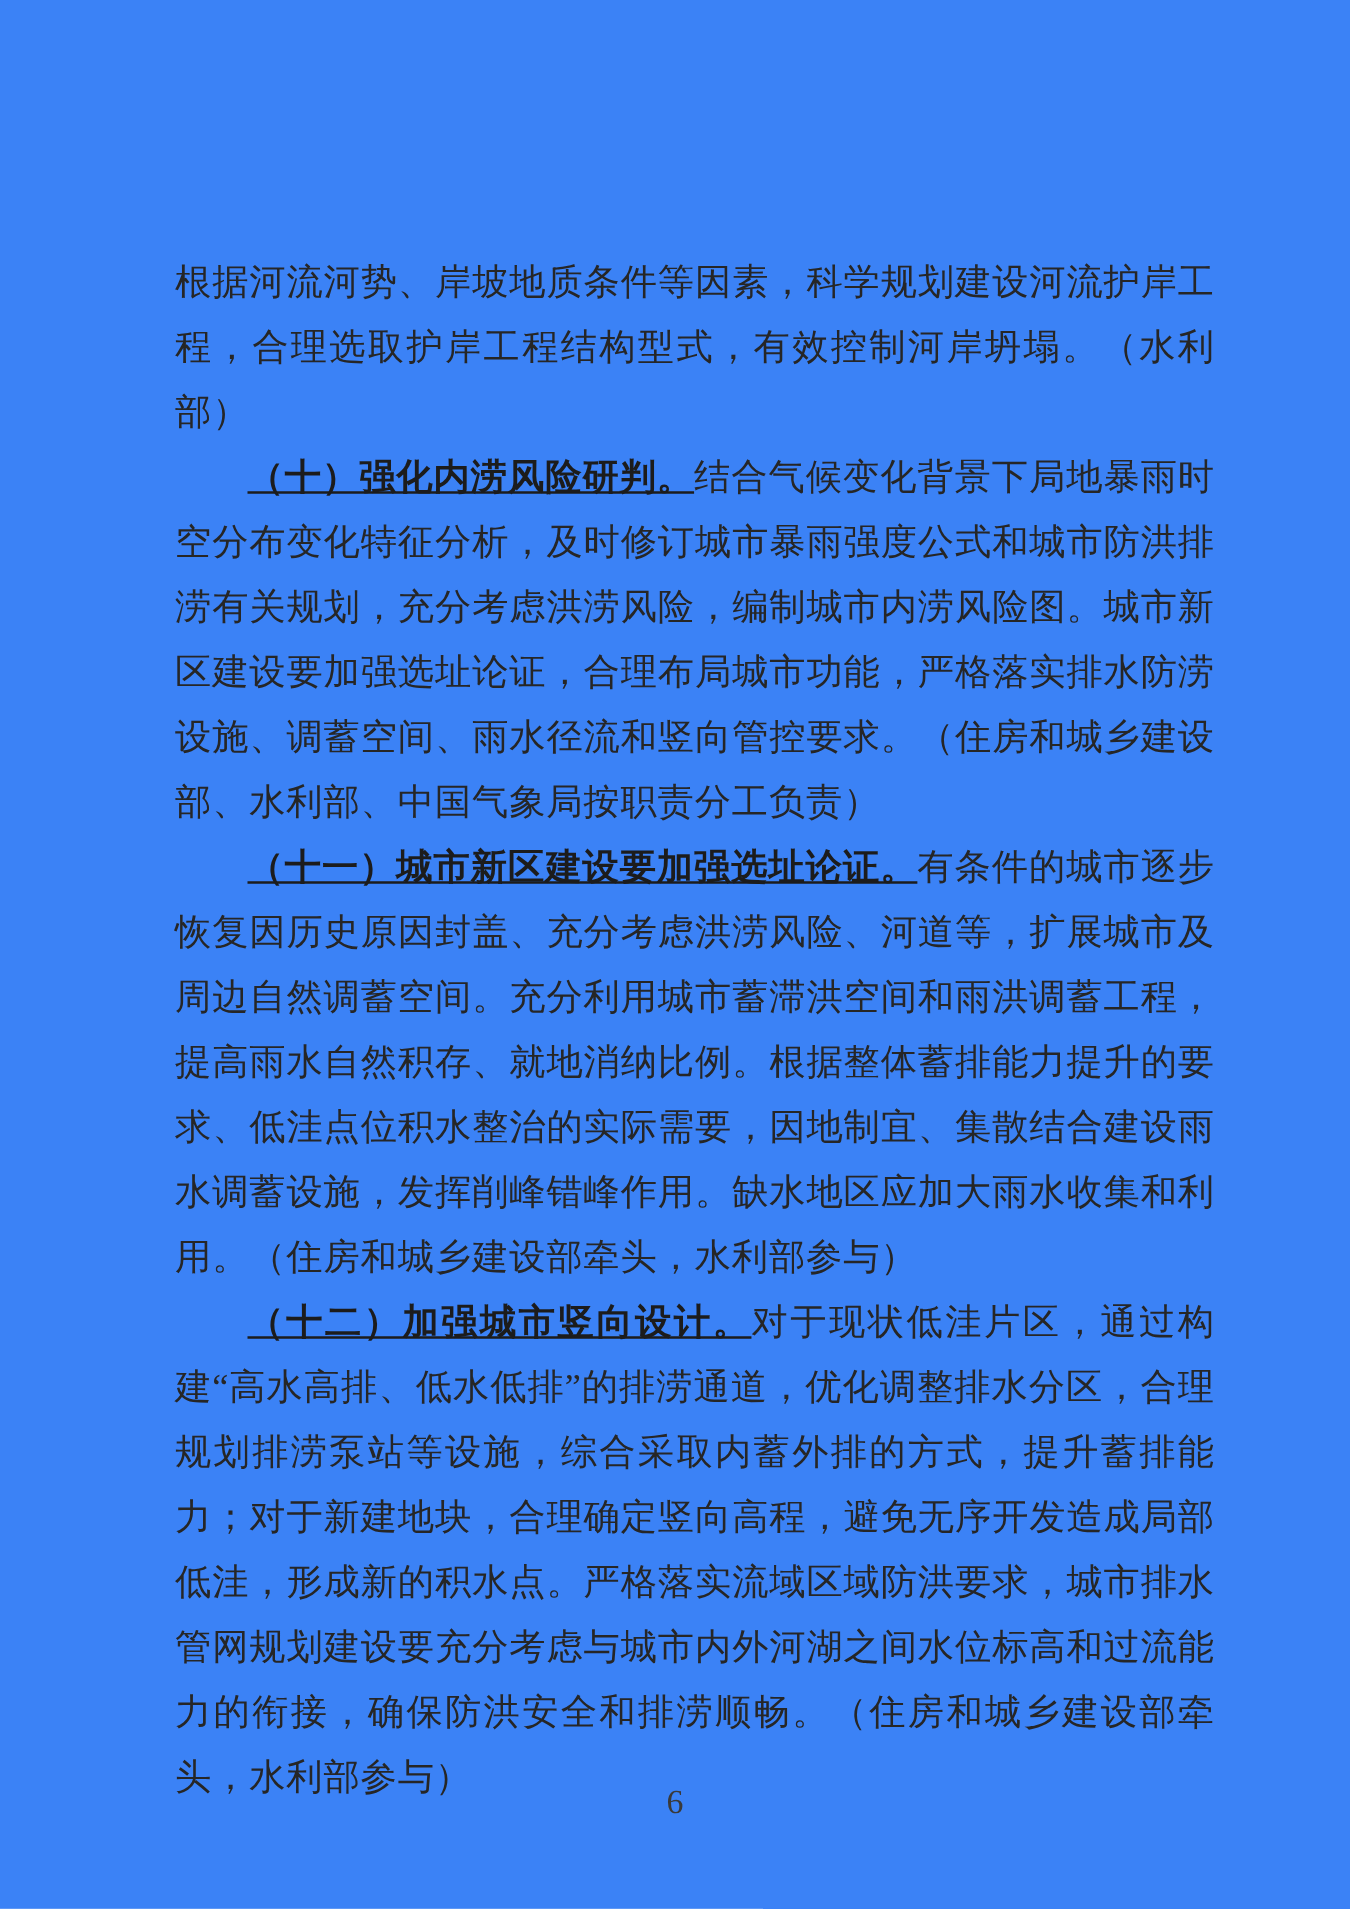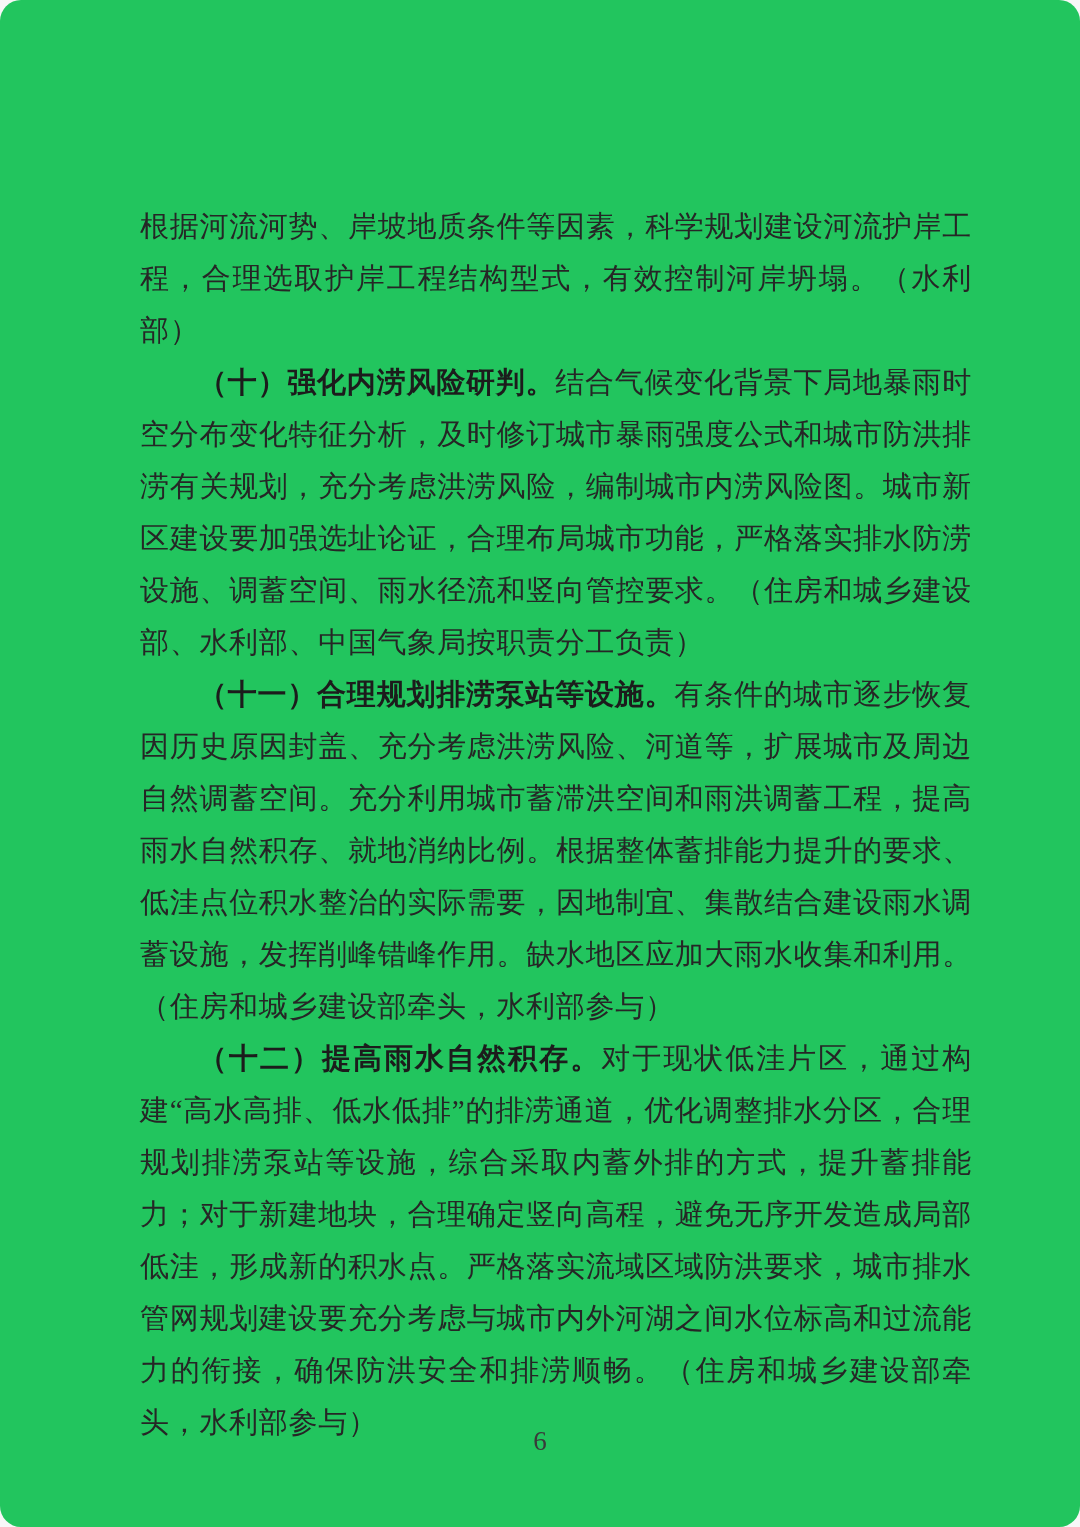--- a/index.html
+++ b/index.html
@@ -9,23 +9,22 @@
   body {
     width: 1080px;
     height: 1527px;
     background: #f7f7f7;
     font-family: "Liberation Serif", "DejaVu Serif", serif;
   }
   .page {
     position: relative;
     width: 1080px;
     height: 1527px;
-    background: #22c55e;
+    background: #3b82f6;
     overflow: hidden;
-    border-radius: 21px;
   }
   .content {
     position: absolute;
     left: 140px;
     top: 200px;
     width: 832px;
     font-size: 29px;
     line-height: 52px;
     letter-spacing: 0.7px;
     color: #262626;
@@ -36,20 +35,21 @@
     margin: 0;
     padding: 0;
     text-indent: 2em;
   }
   .para.no-indent {
     text-indent: 0;
   }
   .para .heading {
     font-weight: bold;
     color: #1c1c1c;
+    text-decoration: underline;
   }
   .page-number {
     position: absolute;
     left: 0;
     right: 0;
     top: 1426px;
     text-align: center;
     font-size: 27px;
     color: #3a3a3a;
     font-family: "Liberation Serif", "DejaVu Serif", serif;
@@ -58,20 +58,20 @@
 </head>
 <body>
 
 <div class="page">
   <div class="content">
 
     <p class="para no-indent"><span class="body-text">根据河流河势、岸坡地质条件等因素，科学规划建设河流护岸工程，合理选取护岸工程结构型式，有效控制河岸坍塌。（水利部）</span></p>
 
     <p class="para"><span class="heading">（十）强化内涝风险研判。</span><span class="body-text">结合气候变化背景下局地暴雨时空分布变化特征分析，及时修订城市暴雨强度公式和城市防洪排涝有关规划，充分考虑洪涝风险，编制城市内涝风险图。城市新区建设要加强选址论证，合理布局城市功能，严格落实排水防涝设施、调蓄空间、雨水径流和竖向管控要求。（住房和城乡建设部、水利部、中国气象局按职责分工负责）</span></p>
 
-    <p class="para"><span class="heading">（十一）合理规划排涝泵站等设施。</span><span class="body-text">有条件的城市逐步恢复因历史原因封盖、充分考虑洪涝风险、河道等，扩展城市及周边自然调蓄空间。充分利用城市蓄滞洪空间和雨洪调蓄工程，提高雨水自然积存、就地消纳比例。根据整体蓄排能力提升的要求、低洼点位积水整治的实际需要，因地制宜、集散结合建设雨水调蓄设施，发挥削峰错峰作用。缺水地区应加大雨水收集和利用。（住房和城乡建设部牵头，水利部参与）</span></p>
+    <p class="para"><span class="heading">（十一）城市新区建设要加强选址论证。</span><span class="body-text">有条件的城市逐步恢复因历史原因封盖、充分考虑洪涝风险、河道等，扩展城市及周边自然调蓄空间。充分利用城市蓄滞洪空间和雨洪调蓄工程，提高雨水自然积存、就地消纳比例。根据整体蓄排能力提升的要求、低洼点位积水整治的实际需要，因地制宜、集散结合建设雨水调蓄设施，发挥削峰错峰作用。缺水地区应加大雨水收集和利用。（住房和城乡建设部牵头，水利部参与）</span></p>
 
-    <p class="para"><span class="heading">（十二）提高雨水自然积存。</span><span class="body-text">对于现状低洼片区，通过构建“高水高排、低水低排”的排涝通道，优化调整排水分区，合理规划排涝泵站等设施，综合采取内蓄外排的方式，提升蓄排能力；对于新建地块，合理确定竖向高程，避免无序开发造成局部低洼，形成新的积水点。严格落实流域区域防洪要求，城市排水管网规划建设要充分考虑与城市内外河湖之间水位标高和过流能力的衔接，确保防洪安全和排涝顺畅。（住房和城乡建设部牵头，水利部参与）</span></p>
+    <p class="para"><span class="heading">（十二）加强城市竖向设计。</span><span class="body-text">对于现状低洼片区，通过构建“高水高排、低水低排”的排涝通道，优化调整排水分区，合理规划排涝泵站等设施，综合采取内蓄外排的方式，提升蓄排能力；对于新建地块，合理确定竖向高程，避免无序开发造成局部低洼，形成新的积水点。严格落实流域区域防洪要求，城市排水管网规划建设要充分考虑与城市内外河湖之间水位标高和过流能力的衔接，确保防洪安全和排涝顺畅。（住房和城乡建设部牵头，水利部参与）</span></p>
 
   </div>
 
   <div class="page-number">6</div>
 </div>
 
 </body></html>

